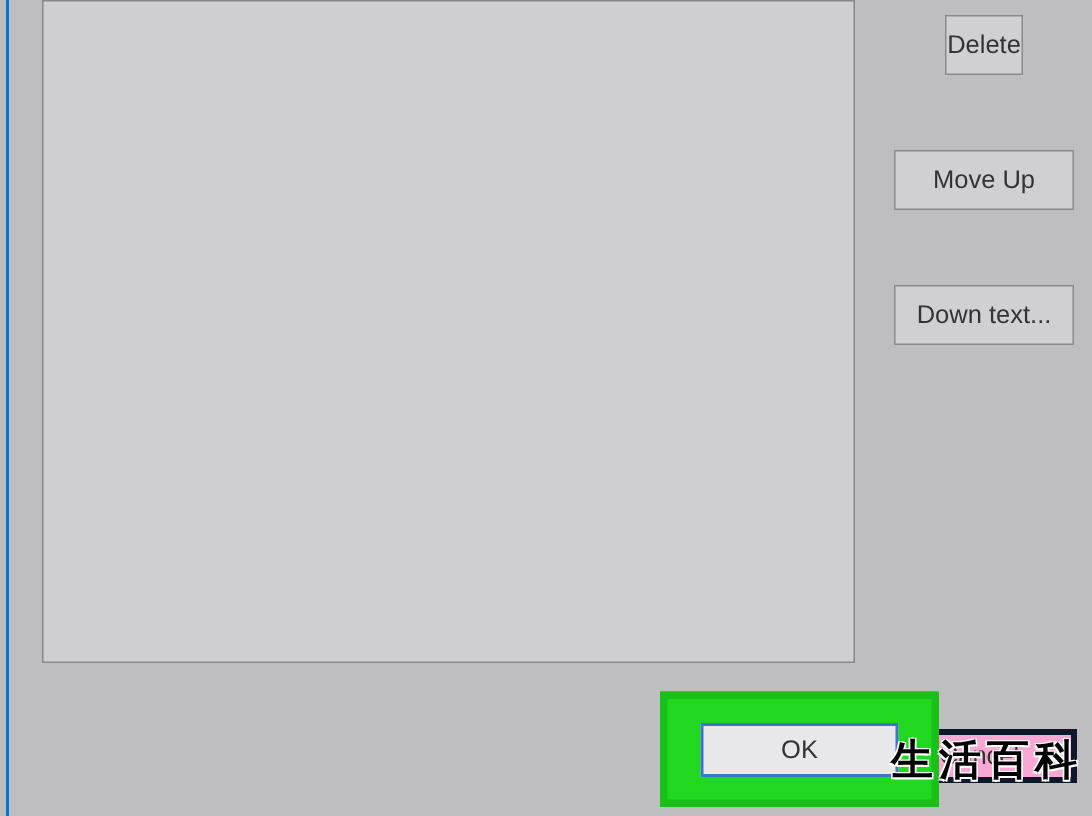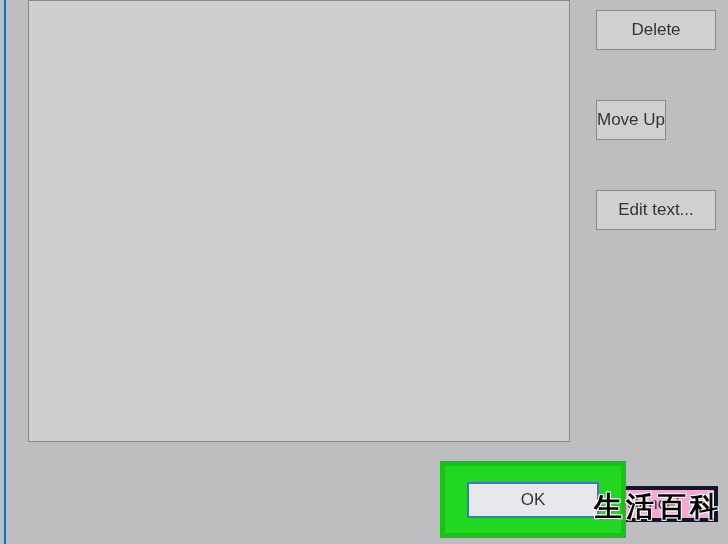--- a/index.html
+++ b/index.html
@@ -38,24 +38,25 @@
       top: 10px;
       left: 590px;
       width: 120px;
       display: flex;
       flex-direction: column;
       gap: 50px;
     }
     .side-buttons .group1 {
       display: flex;
       flex-direction: column;
+      align-items: center;
     }
     .side-buttons .group2 {
       display: flex;
-      flex-direction: row;
+      flex-direction: column;
     }
     .side-buttons .group3 {
       display: flex;
       flex-direction: column;
     }
     .btn {
       background: #d0d0d2;
       border: 1px solid #8a8a8a;
       height: 40px;
       font-size: 17px;
@@ -137,21 +138,21 @@
   <div class="list-box"></div>
 
   <div class="side-buttons">
     <div class="group1">
       <button class="btn">Delete</button>
     </div>
     <div class="group2">
       <button class="btn">Move Up</button>
     </div>
     <div class="group3">
-      <button class="btn">Edit text...</button>
+      <button class="btn">Down text...</button>
     </div>
   </div>
 
   <div class="bottom-buttons">
     <div style="width:150px"></div>
     <button class="dlg-btn">Cancel</button>
   </div>
 
   <div class="ok-highlight">
     <button class="dlg-btn">OK</button>

